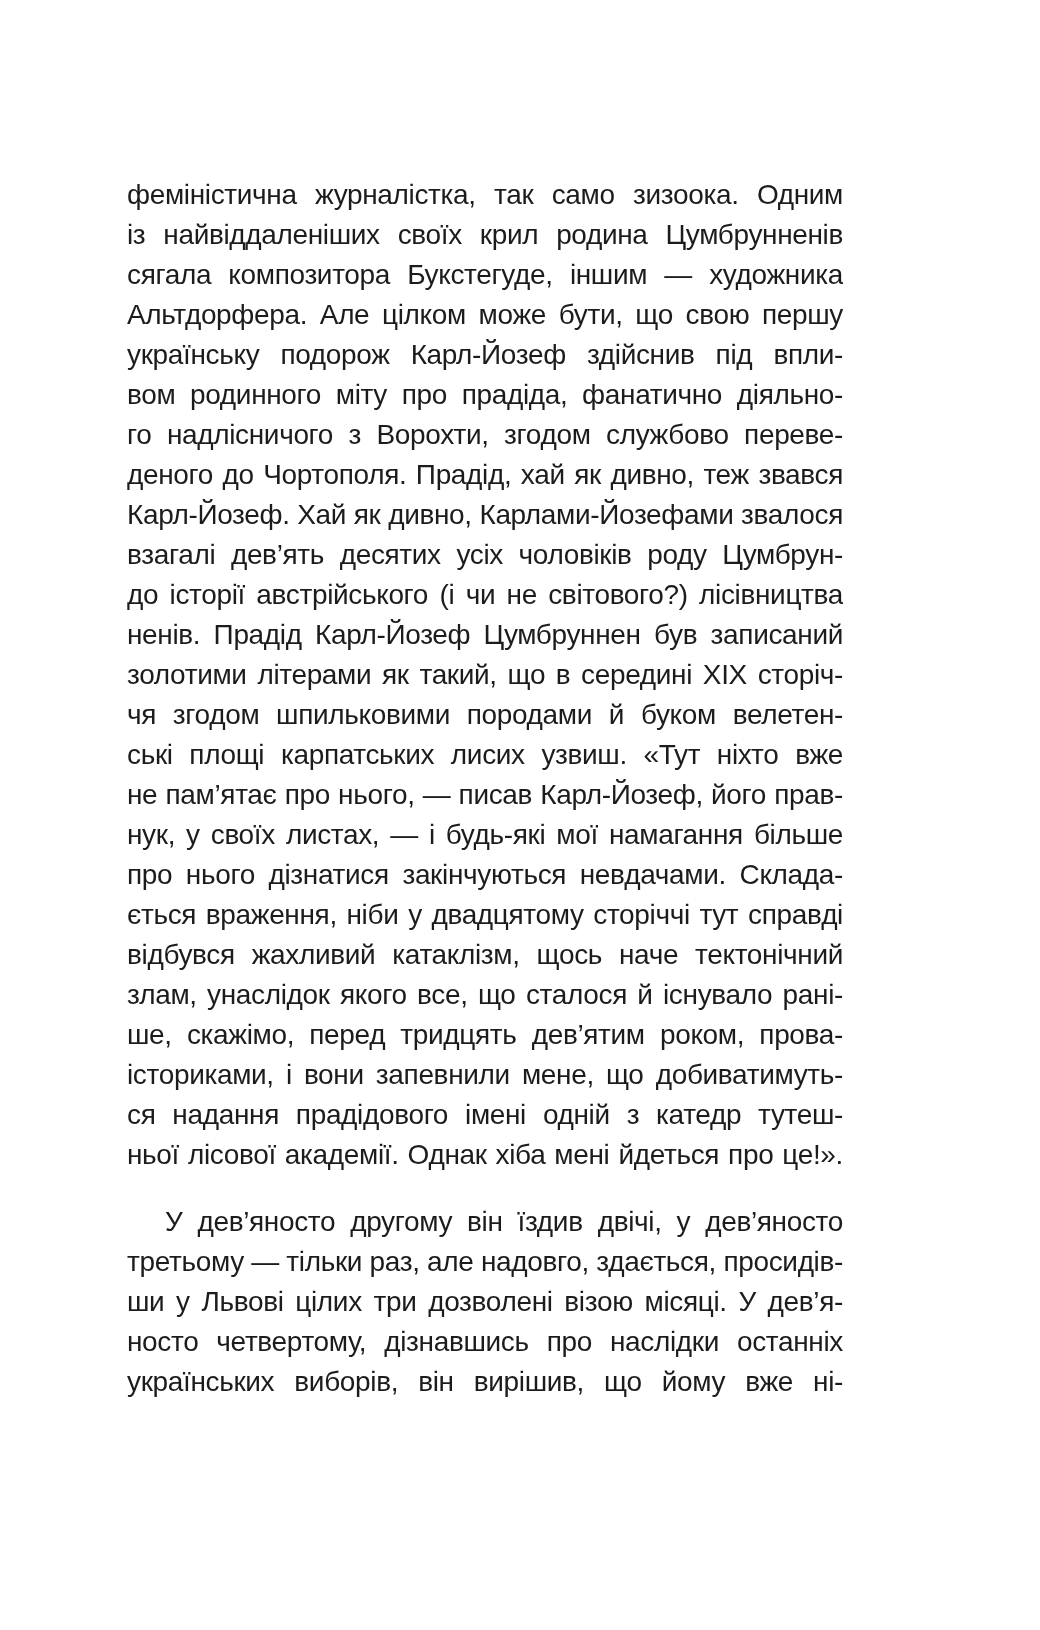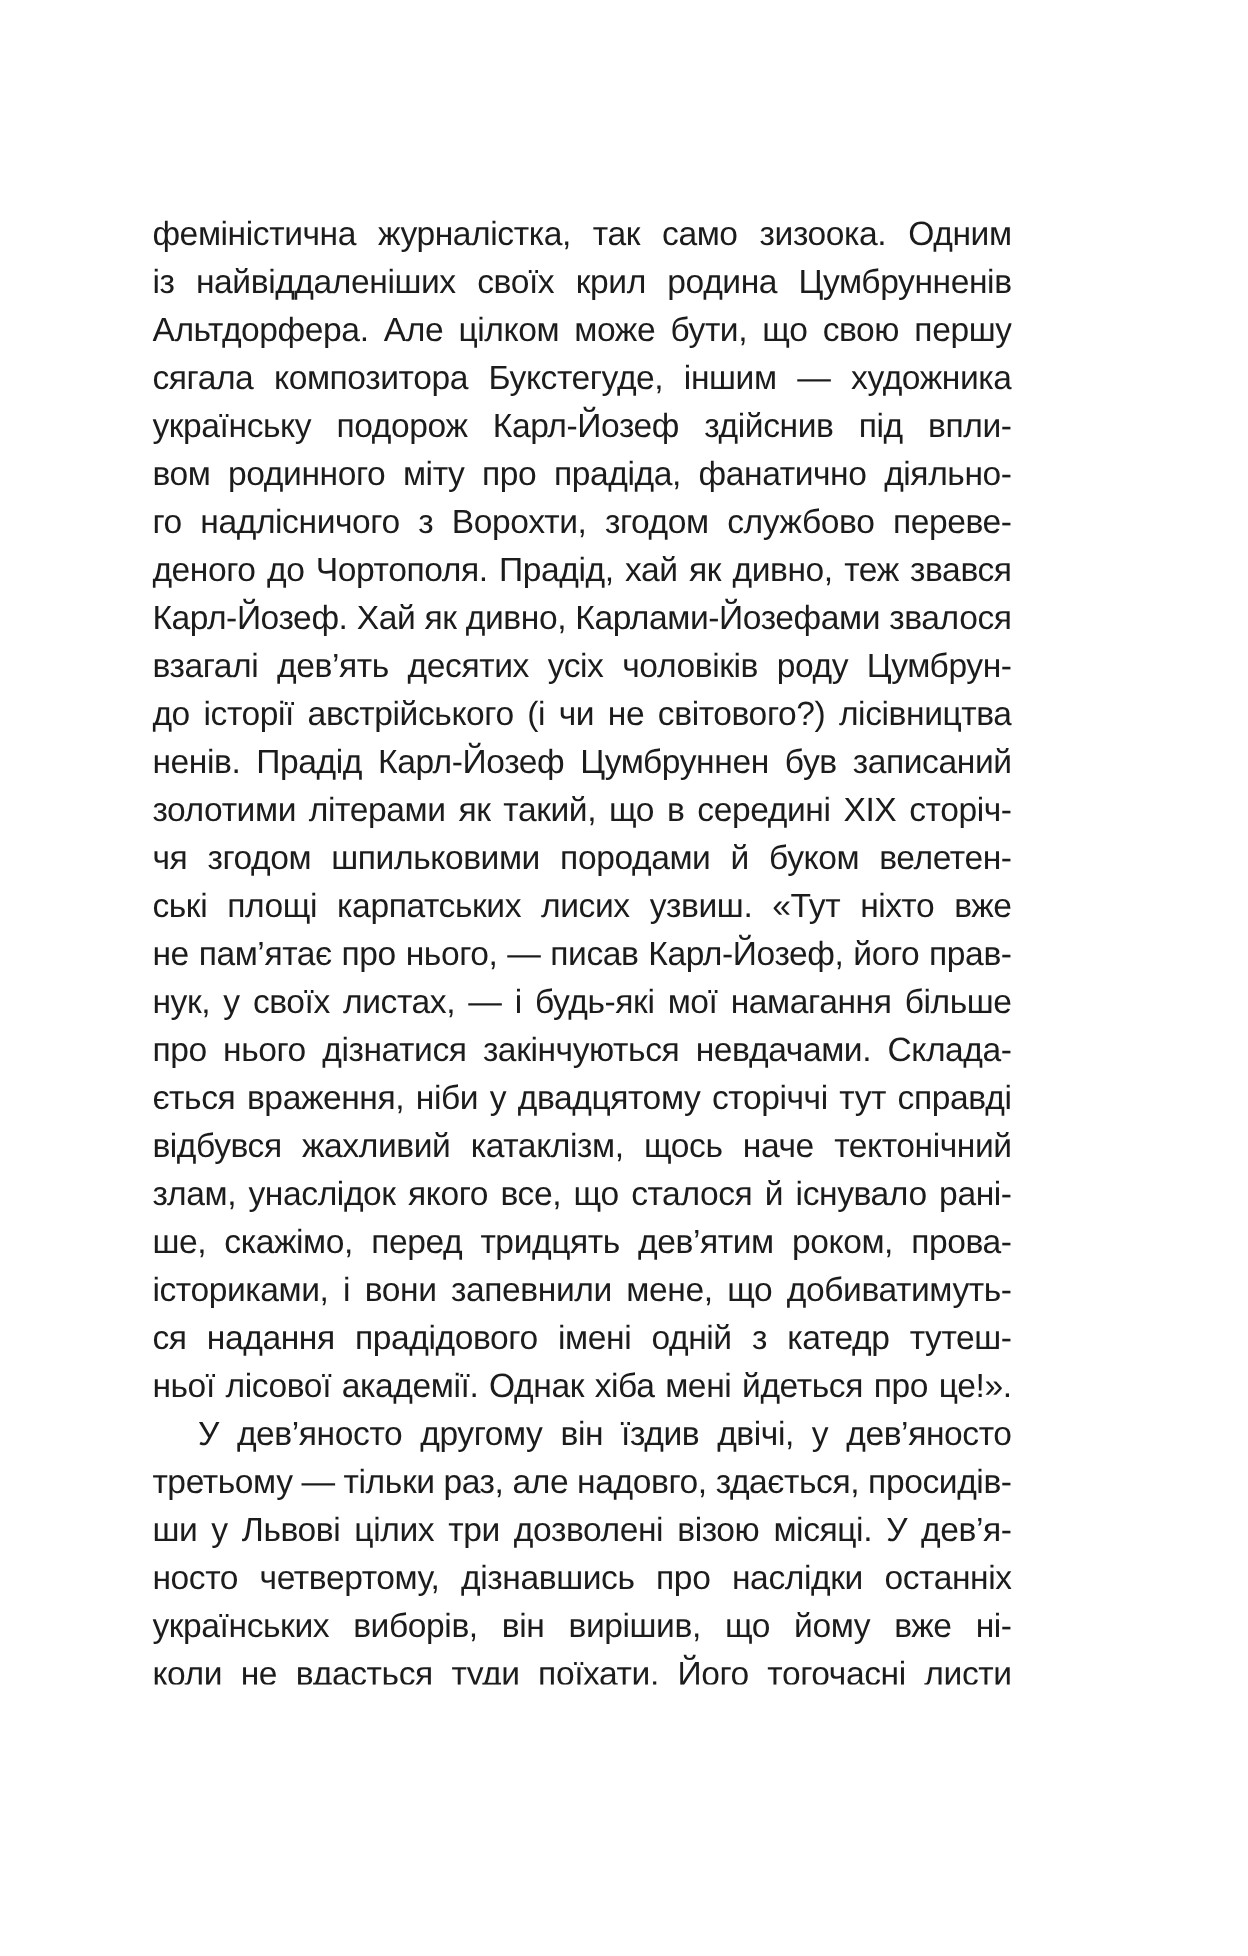--- a/index.html
+++ b/index.html
@@ -27,42 +27,43 @@
   }
   .text-block .line {
     height: 40px;
     overflow: hidden;
     text-align: justify;
     text-align-last: justify;
     text-justify: inter-word;
   }
   .text-block .line.indent {
     text-indent: 38px;
+    margin-top: 27px;
   }
   .folio {
     position: absolute;
     left: 863px;
     top: 1479px;
     width: 48px;
     height: 40px;
     font-size: 27px;
     line-height: 40px;
     text-align: right;
     color: #1c1c1c;
   }
 </style>
 </head>
 <body>
 
 <div class="book-page" style="background: rgb(255, 255, 255); color: rgb(28, 28, 28);">
   <div class="text-block">
       <div class="line">феміністична журналістка, так само зизоока. Одним</div>
       <div class="line">із найвіддаленіших своїх крил родина Цумбрунненів</div>
+      <div class="line">сягала композитора Букстегуде, іншим — художника</div>
       <div class="line">Альтдорфера. Але цілком може бути, що свою першу</div>
-      <div class="line">сягала композитора Букстегуде, іншим — художника</div>
       <div class="line">українську подорож Карл-Йозеф здійснив під впли-</div>
       <div class="line">вом родинного міту про прадіда, фанатично діяльно-</div>
       <div class="line">го надлісничого з Ворохти, згодом службово переве-</div>
       <div class="line">деного до Чортополя. Прадід, хай як дивно, теж звався</div>
       <div class="line">Карл-Йозеф. Хай як дивно, Карлами-Йозефами звалося</div>
       <div class="line">взагалі дев’ять десятих усіх чоловіків роду Цумбрун-</div>
       <div class="line">до історії австрійського (і чи не світового?) лісівництва</div>
       <div class="line">ненів. Прадід Карл-Йозеф Цумбруннен був записаний</div>
       <div class="line">золотими літерами як такий, що в середині XIX сторіч-</div>
       <div class="line">чя згодом шпильковими породами й буком велетен-</div>

